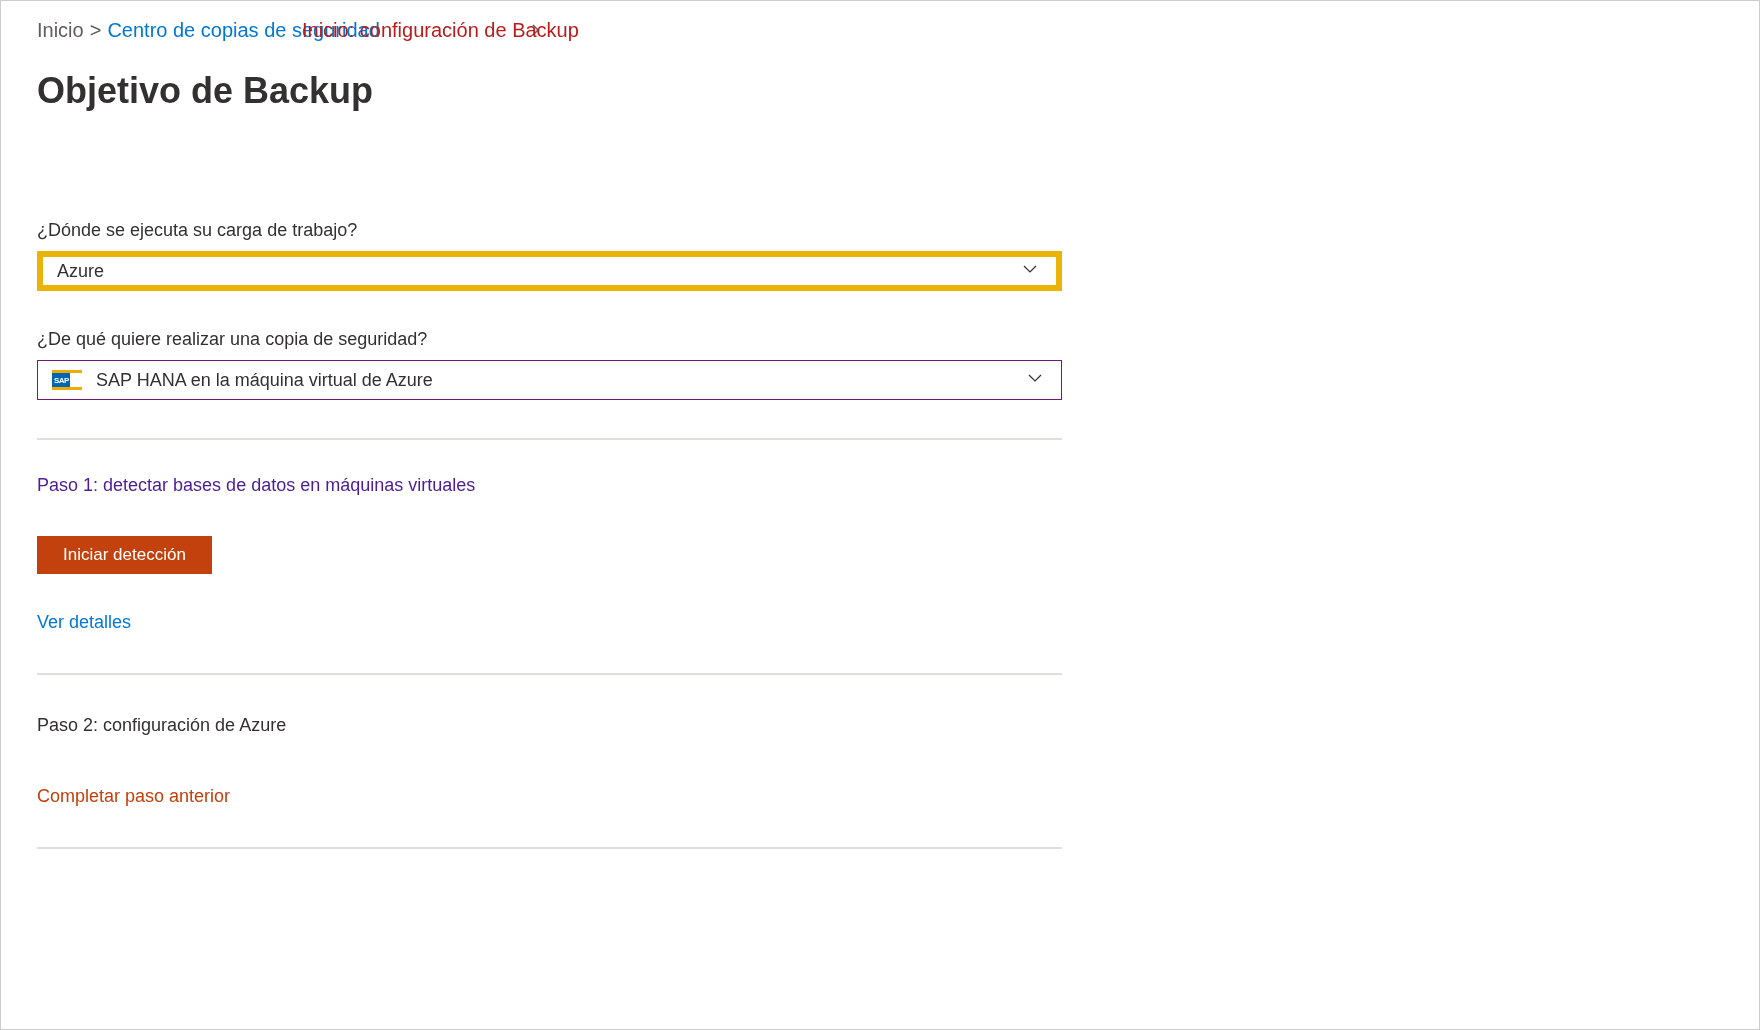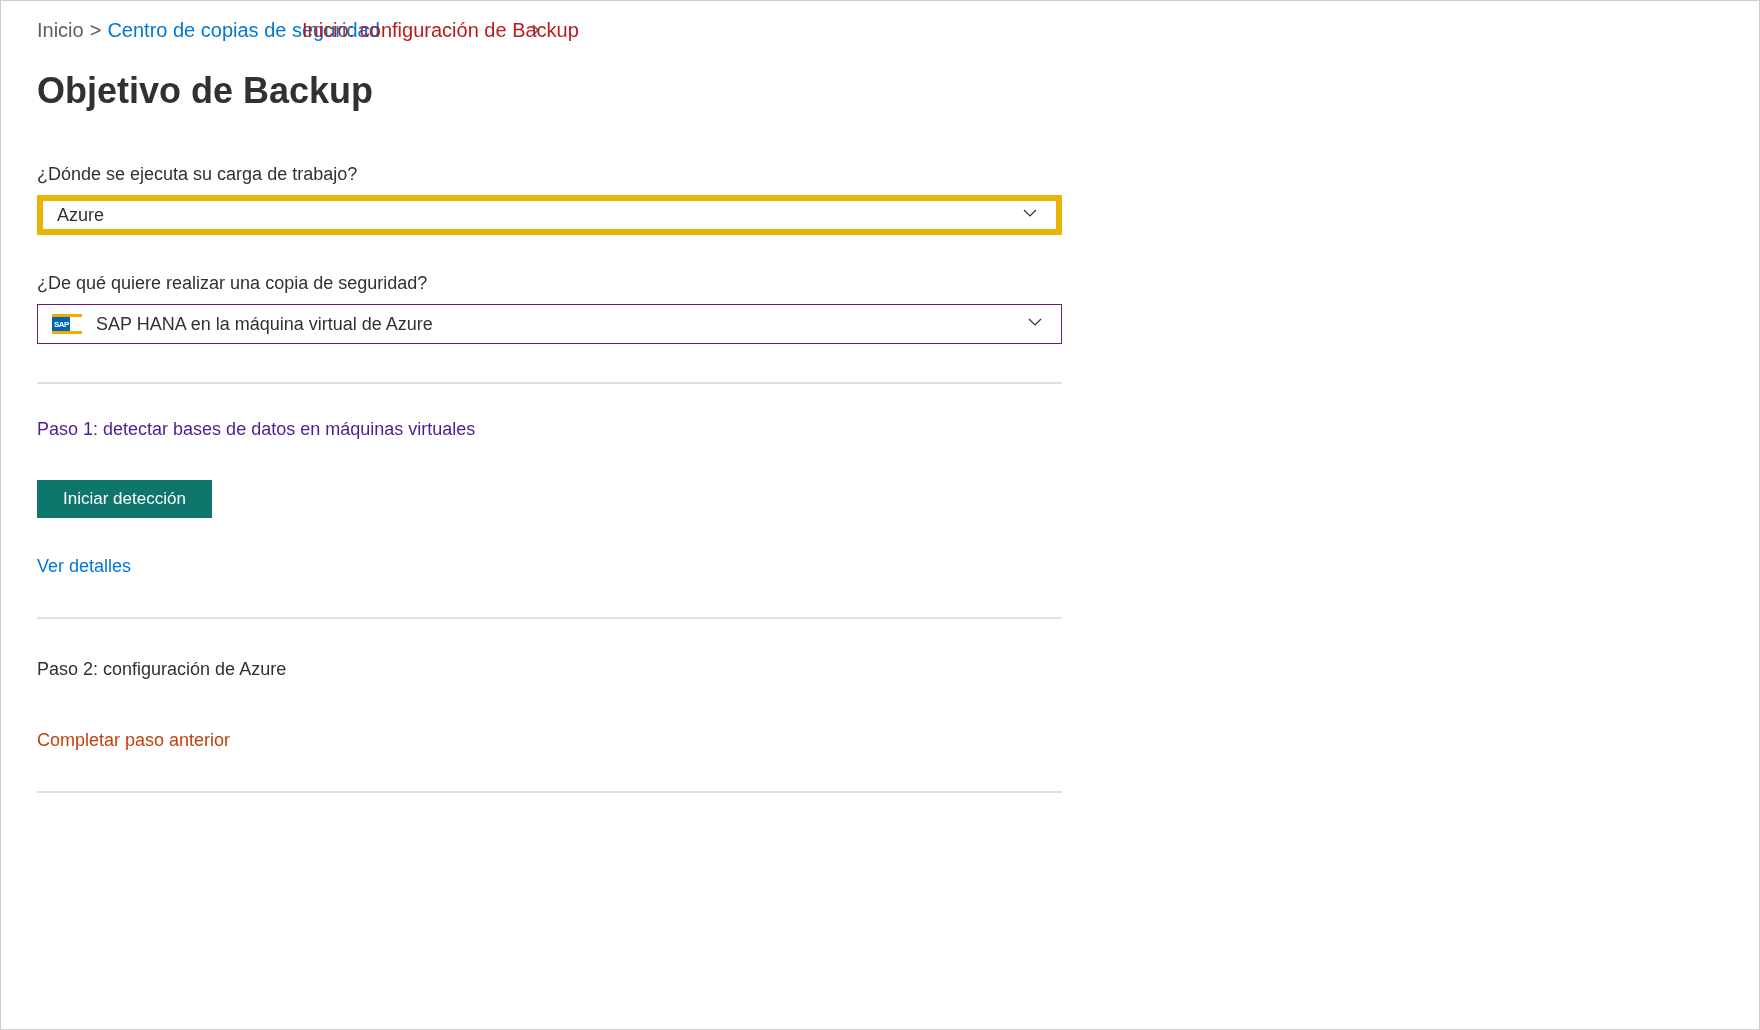--- a/index.html
+++ b/index.html
@@ -43,21 +43,21 @@
     .breadcrumb-chevron {
       color: #605e5c;
       margin-left: 150px;
       font-size: 16px;
     }
     .page-title {
       font-size: 36px;
       font-weight: 600;
       color: #323130;
       margin-top: 15px;
-      margin-bottom: 52px;
+      margin-bottom: 108px;
     }
     .form-section {
       max-width: 1025px;
     }
     .form-label {
       font-size: 18px;
       color: #323130;
       margin-bottom: 10px;
     }
     .dropdown {
@@ -120,21 +120,21 @@
       border-top: 2px solid #e1dfdd;
       margin: 0;
     }
     .step-heading {
       font-size: 18px;
       color: #4c1d95;
       margin-top: 35px;
       margin-bottom: 40px;
     }
     .primary-button {
-      background: #0f766e;
+      background: #c2410c;
       color: #ffffff;
       border: none;
       height: 38px;
       padding: 0 26px;
       font-size: 17px;
       cursor: pointer;
       margin-bottom: 38px;
       display: inline-block;
     }
     .link {

